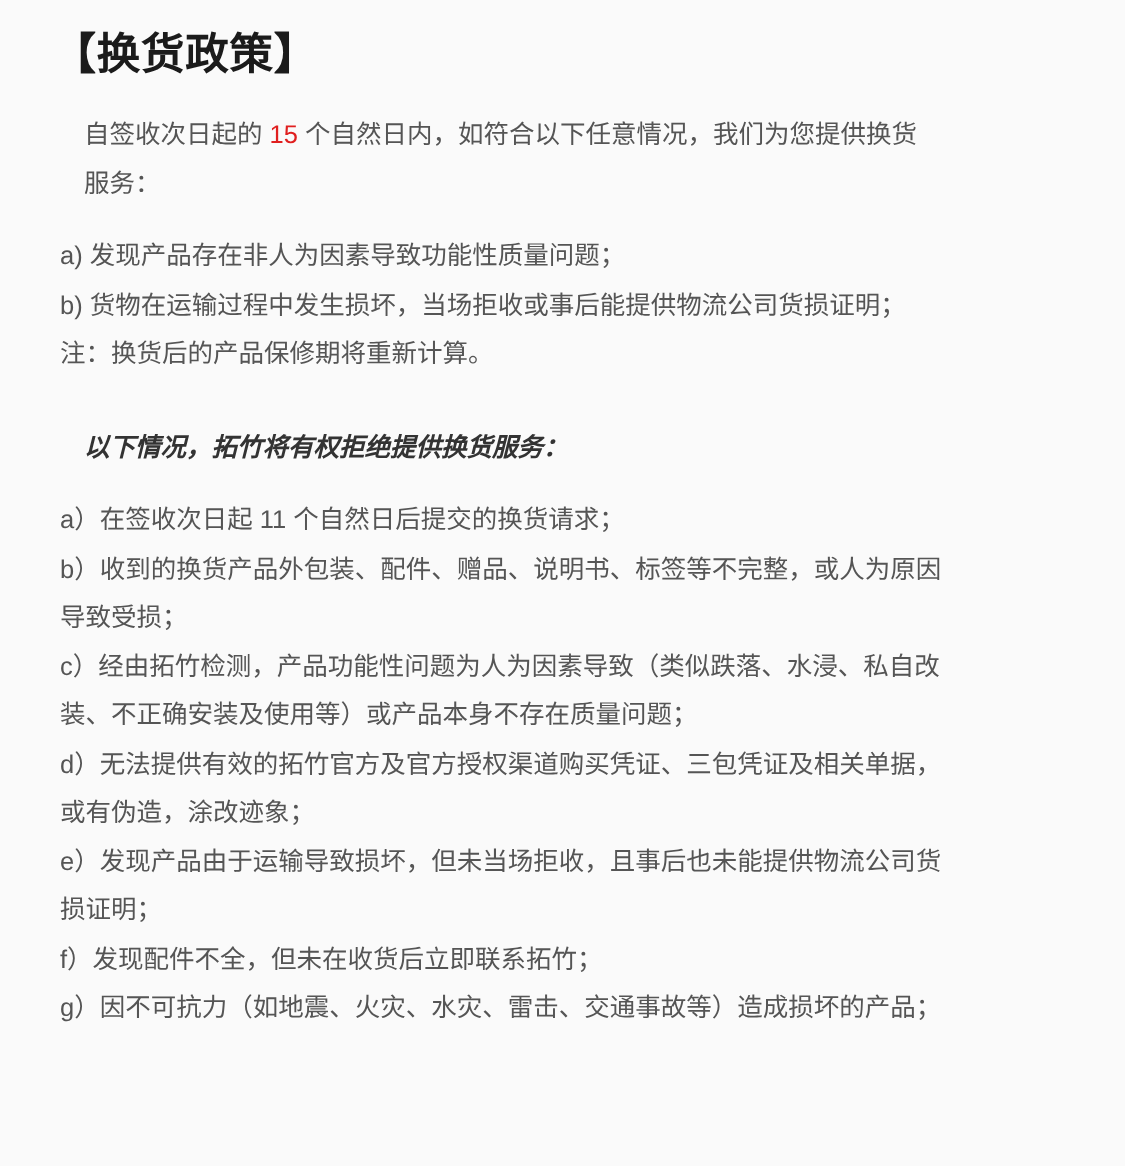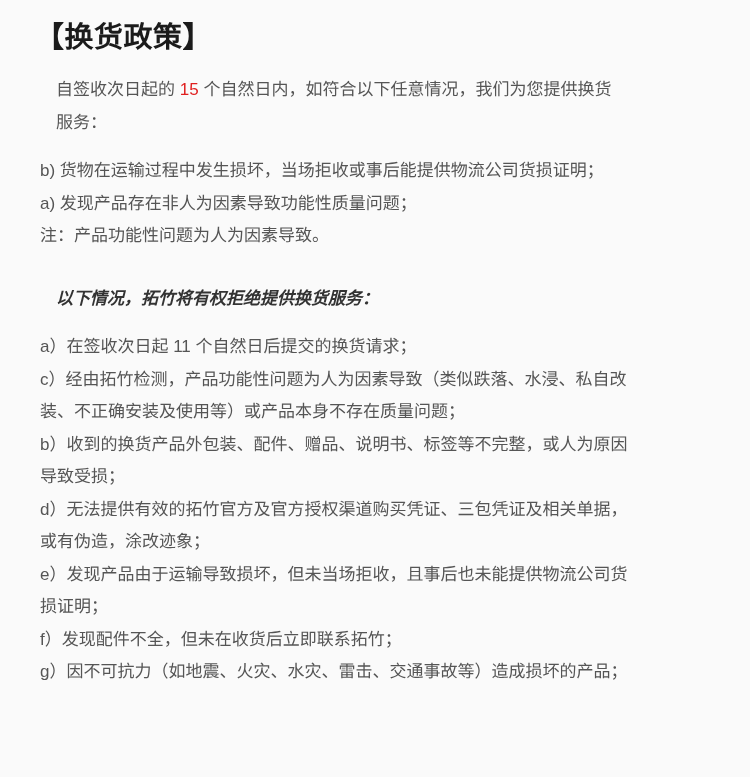--- a/index.html
+++ b/index.html
@@ -53,30 +53,30 @@
 </head>
 <body>
 
 <div class="doc">
 
   <h1 class="doc-title">【换货政策】</h1>
 
   <p class="para"><span>自签收次日起的 </span><span class="hl">15</span><span> 个自然日内，如符合以下任意情况，我们为您提供换货服务：</span></p>
 
   <ul class="policy-list">
+    <li class="para">a) 发现产品存在非人为因素导致功能性质量问题；</li>
     <li class="para">b) 货物在运输过程中发生损坏，当场拒收或事后能提供物流公司货损证明；</li>
-    <li class="para">a) 发现产品存在非人为因素导致功能性质量问题；</li>
-    <li class="para">注：产品功能性问题为人为因素导致。</li>
+    <li class="para">注：换货后的产品保修期将重新计算。</li>
   </ul>
 
   <p class="para section-header">以下情况，拓竹将有权拒绝提供换货服务：</p>
 
   <ul class="policy-list">
     <li class="para">a）在签收次日起 11 个自然日后提交的换货请求；</li>
+    <li class="para">b）收到的换货产品外包装、配件、赠品、说明书、标签等不完整，或人为原因导致受损；</li>
     <li class="para">c）经由拓竹检测，产品功能性问题为人为因素导致（类似跌落、水浸、私自改装、不正确安装及使用等）或产品本身不存在质量问题；</li>
-    <li class="para">b）收到的换货产品外包装、配件、赠品、说明书、标签等不完整，或人为原因导致受损；</li>
     <li class="para">d）无法提供有效的拓竹官方及官方授权渠道购买凭证、三包凭证及相关单据，或有伪造，涂改迹象；</li>
     <li class="para">e）发现产品由于运输导致损坏，但未当场拒收，且事后也未能提供物流公司货损证明；</li>
     <li class="para">f）发现配件不全，但未在收货后立即联系拓竹；</li>
     <li class="para">g）因不可抗力（如地震、火灾、水灾、雷击、交通事故等）造成损坏的产品；</li>
   </ul>
 
 </div>
 
 </body></html>

